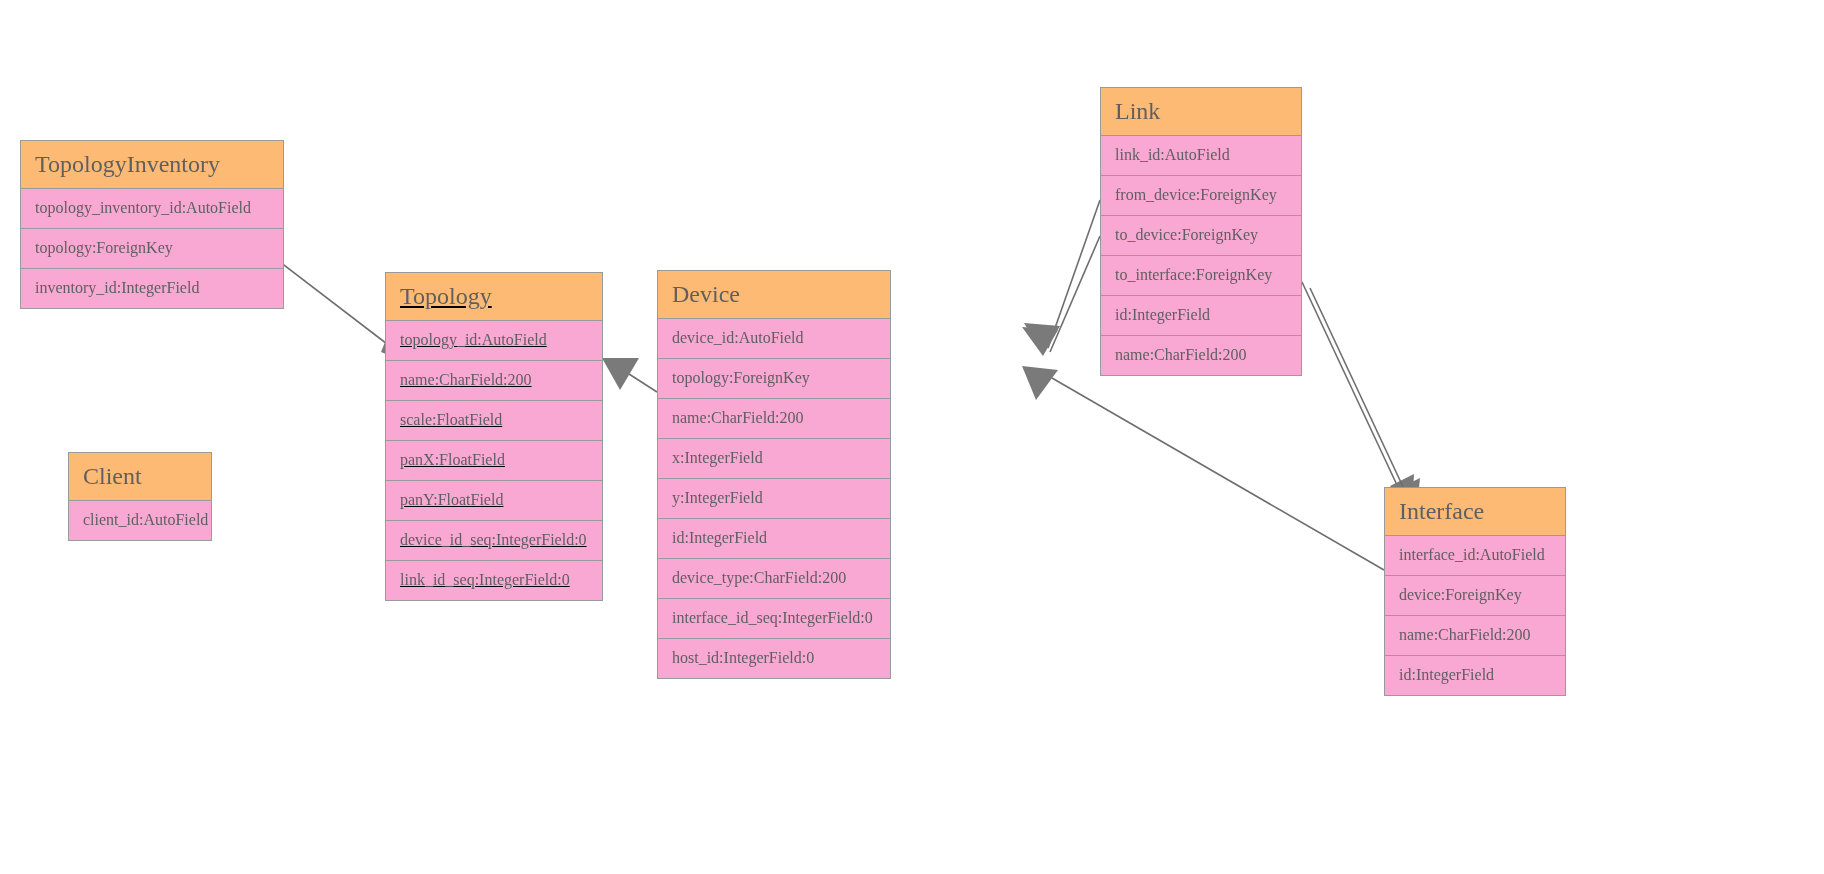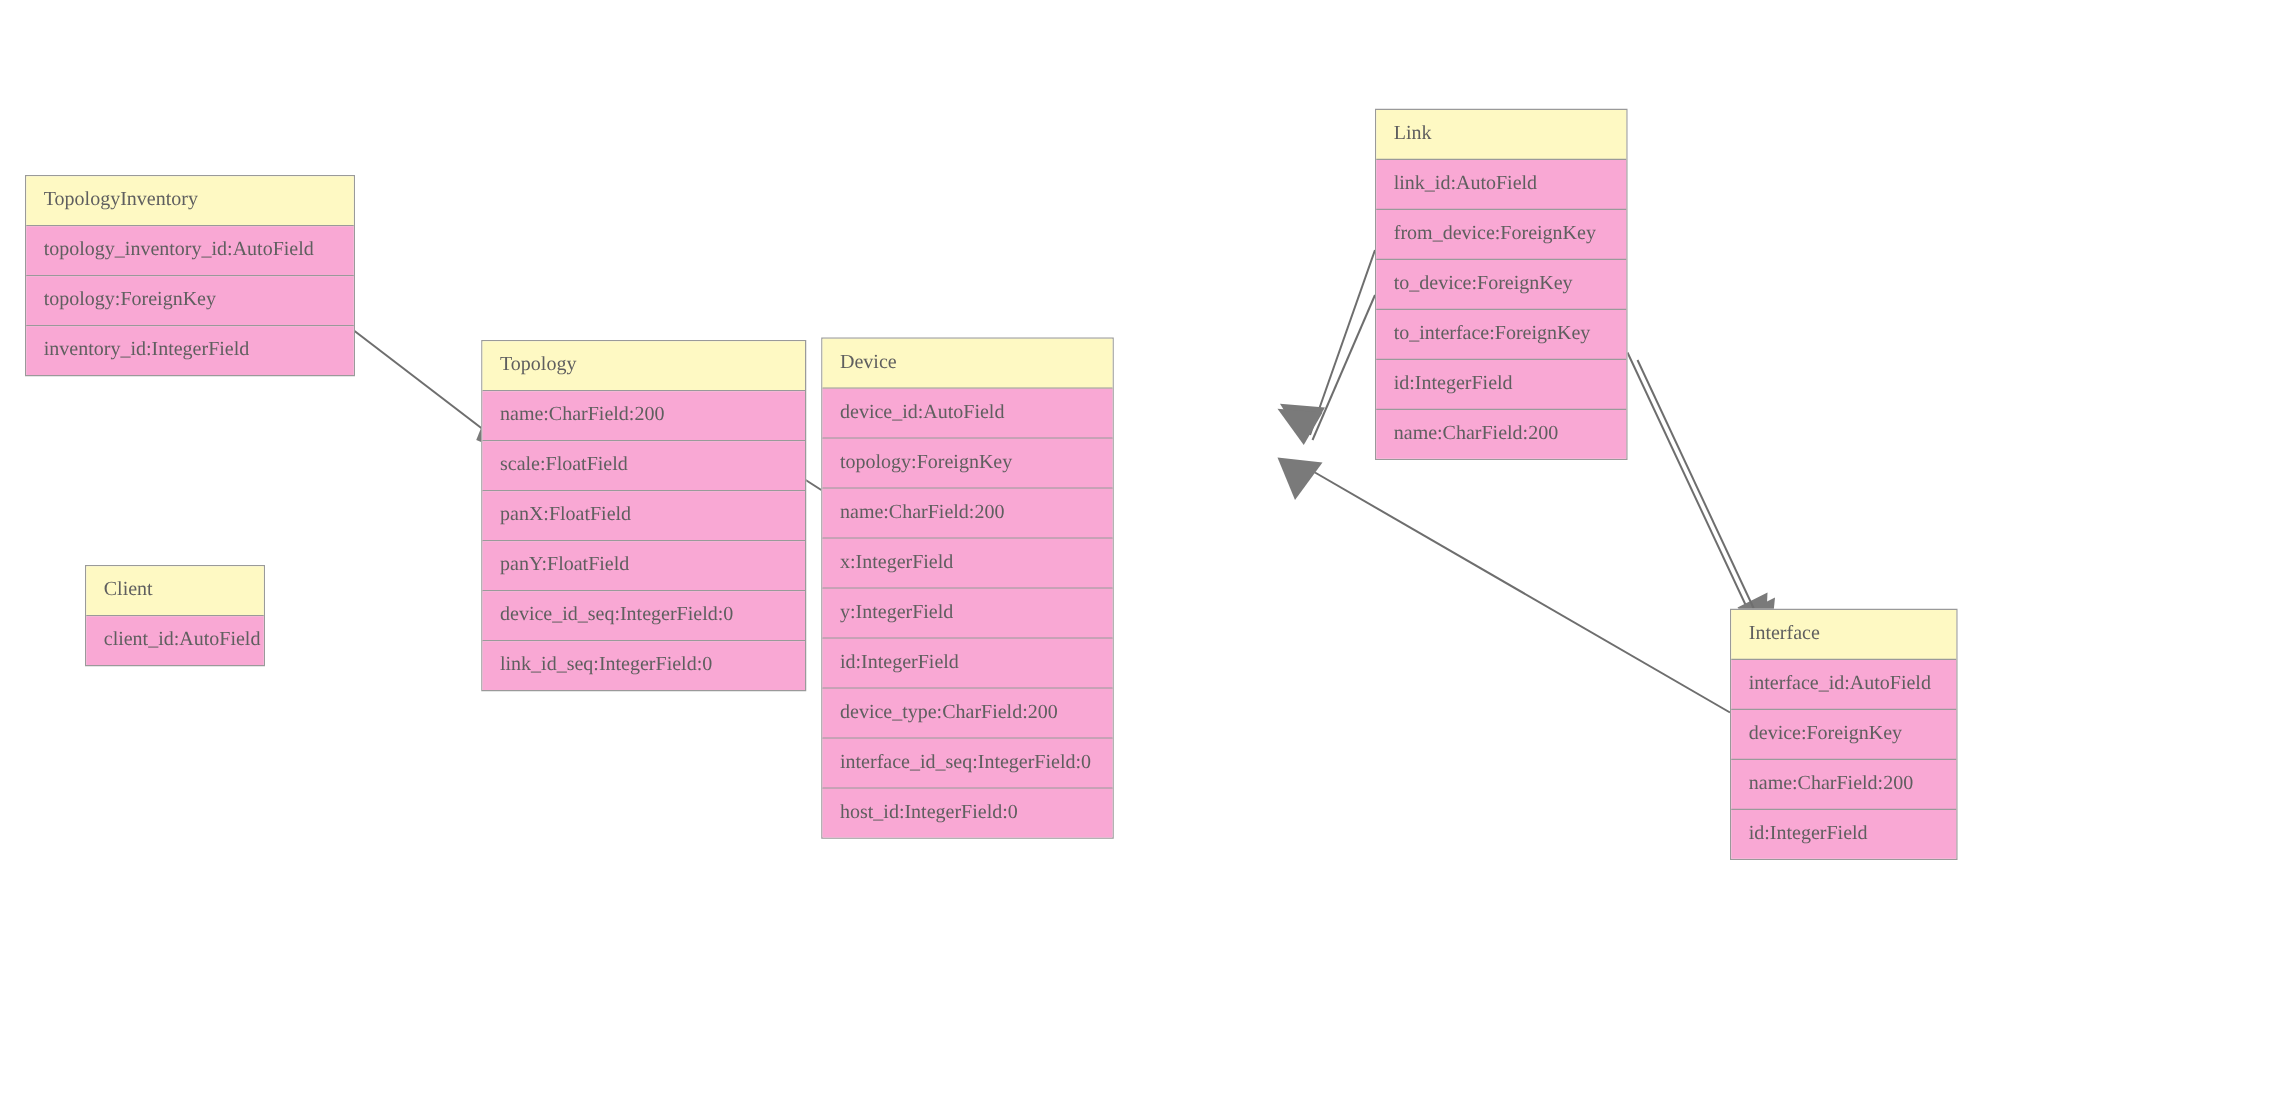--- a/index.html
+++ b/index.html
@@ -26,24 +26,24 @@
   }
   .entity {
     position: absolute;
     box-sizing: border-box;
     border: 1px solid #9a9a9a;
     background: #ffffff;
     z-index: 2;
   }
   .entity-header {
     box-sizing: border-box;
-    background: #fef9c3;
+    background: #fdba74;
     border-bottom: 1px solid #9a9a9a;
     color: #5f5f5f;
-    font-size: 16px;
+    font-size: 24px;
     line-height: 1;
     padding: 11px 14px 12px 14px;
     white-space: nowrap;
   }
   .entity-fields {
     display: block;
   }
   .field-row {
     box-sizing: border-box;
     border-bottom: 1px solid #9a9a9a;
@@ -103,23 +103,24 @@
 
   <div class="entity" style="left:20px; top:140px; width:264px;">
     <div class="entity-header">TopologyInventory</div>
     <div class="entity-fields">
       <div class="field-row">topology_inventory_id:AutoField</div>
       <div class="field-row">topology:ForeignKey</div>
       <div class="field-row">inventory_id:IntegerField</div>
     </div>
   </div>
 
-  <div class="entity" style="left:385px; top:272px; width:260px;">
+  <div class="entity" style="left:385px; top:272px; width:218px;text-decoration:underline;">
     <div class="entity-header">Topology</div>
     <div class="entity-fields">
+      <div class="field-row">topology_id:AutoField</div>
       <div class="field-row">name:CharField:200</div>
       <div class="field-row">scale:FloatField</div>
       <div class="field-row">panX:FloatField</div>
       <div class="field-row">panY:FloatField</div>
       <div class="field-row">device_id_seq:IntegerField:0</div>
       <div class="field-row">link_id_seq:IntegerField:0</div>
     </div>
   </div>
 
   <div class="entity" style="left:68px; top:452px; width:144px;">

